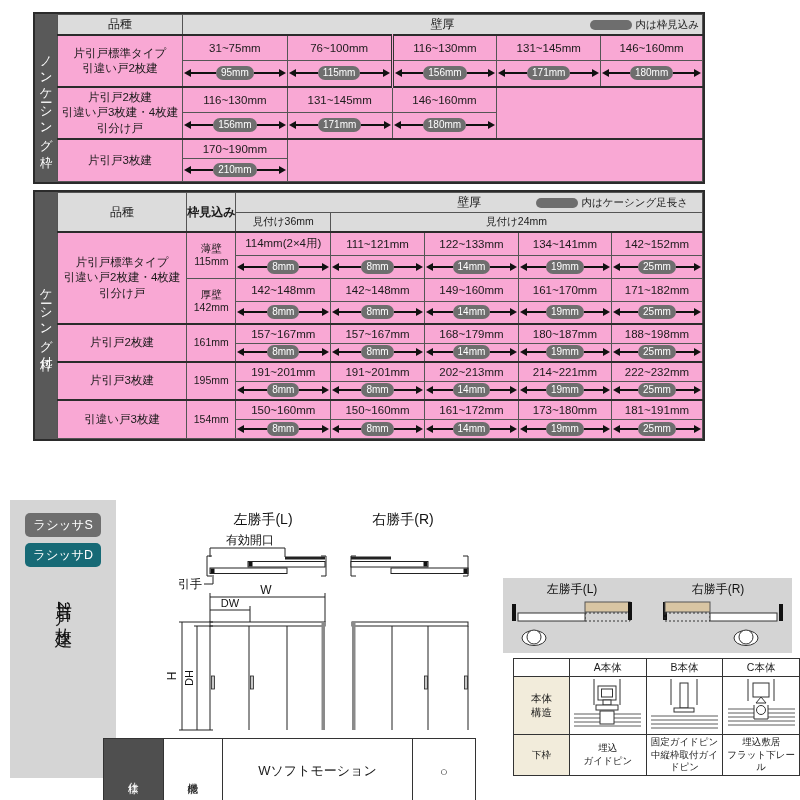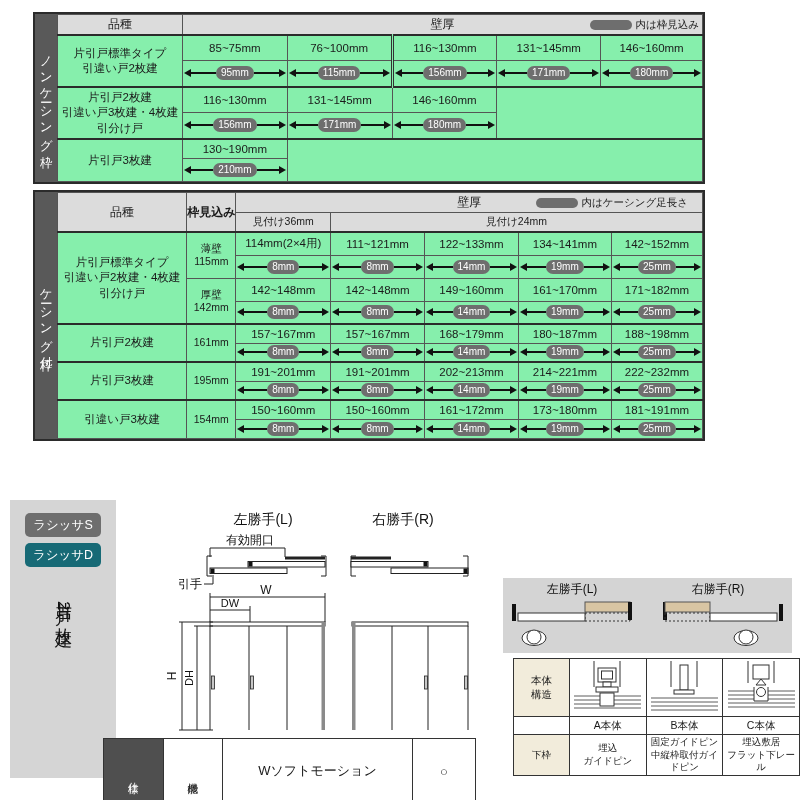--- a/index.html
+++ b/index.html
@@ -5,21 +5,21 @@
   html,body{margin:0;padding:0;background:#fff;}
   .page{position:relative;width:800px;height:800px;background:#ffffff;overflow:hidden;
         font-family:"Liberation Sans","DejaVu Sans",sans-serif;color:#1a1a1a;}
 
   
   .sw{position:absolute;display:flex;border:2px solid #2b2b2b;background:#fff;}
   .sw1{left:33px;top:12px;width:668px;}
   .sw2{left:33px;top:190px;width:668px;}
   .sbar{width:22px;background:#595959;color:#fff;display:flex;align-items:center;justify-content:center;
         writing-mode:vertical-rl;font-size:12.5px;letter-spacing:2px;line-height:1;}
-  table.spec-t{border-collapse:collapse;table-layout:fixed;flex:1;background:#86efac;}
+  table.spec-t{border-collapse:collapse;table-layout:fixed;flex:1;background:#f9a8d4;}
   .spec-t th,.spec-t td{border:1px solid #555;padding:0;font-weight:normal;text-align:center;vertical-align:middle;overflow:hidden;}
   .spec-t .hrow th{background:#dcdcdc;font-size:12px;height:19px;}
   .spec-t .hrow2 th{background:#dcdcdc;font-size:10.5px;height:18px;}
   .spec-t .mikh{font-size:9.5px;white-space:nowrap;font-weight:bold;}
   .wallh{position:relative;}
   .wallh .wt{display:inline-block;}
   .wallh .leg{position:absolute;right:3px;top:50%;transform:translateY(-50%);font-size:10.5px;white-space:nowrap;display:flex;align-items:center;}
   .cs .wallh .leg{right:14px;}
   .lcap{display:inline-block;width:42px;height:10px;background:#6e6e6e;border-radius:5px;margin-right:4px;}
   .plabel{text-align:left;padding:0 2px 0 7px;font-size:11.5px;line-height:1.32;white-space:nowrap;}
@@ -86,21 +86,21 @@
           <col style="width:104px">
           <col style="width:102px">
         </colgroup>
       <tbody id="nc-body">
           <tr class="hrow">
             <th class="pshu">品種</th>
             <th class="wallh" colspan="5"><span class="wt">壁厚</span><span class="leg"><i class="lcap"></i>内は枠見込み</span></th>
           </tr>
           <tr class="rs" style="height:25px">
             <td class="plabel" rowspan="2">片引戸標準タイプ<br>引違い戸2枚建</td>
-            <td class="range">85~75mm</td>
+            <td class="range">31~75mm</td>
             <td class="range">76~100mm</td>
             <td class="range dbl">116~130mm</td>
             <td class="range">131~145mm</td>
             <td class="range">146~160mm</td>
           </tr>
           <tr style="height:27px">
             <td class="acell">
               <div class="arrow">
                 <i class="ah l"></i>
                 <span class="ln"></span>
@@ -177,21 +177,21 @@
                 <i class="ah l"></i>
                 <span class="ln"></span>
                 <span class="cap">180mm</span>
                 <span class="ln"></span>
                 <i class="ah r"></i>
               </div>
             </td>
           </tr>
           <tr class="rs" style="height:19px">
             <td class="plabel" rowspan="2">片引戸3枚建</td>
-            <td class="range">130~190mm</td>
+            <td class="range">170~190mm</td>
             <td class="emptyc" rowspan="2" colspan="4"></td>
           </tr>
           <tr style="height:23px">
             <td class="acell">
               <div class="arrow">
                 <i class="ah l"></i>
                 <span class="ln"></span>
                 <span class="cap">210mm</span>
                 <span class="ln"></span>
                 <i class="ah r"></i>
@@ -602,20 +602,26 @@
 
   <table class="body-t">
     <colgroup>
         <col style="width:47px">
         <col style="width:77px">
         <col style="width:77px">
         <col style="width:76px">
       </colgroup>
     <tbody>
         <tr>
+      <td class="lblc hc"></td>
+      <th class="hc">A本体</th>
+      <th class="hc">B本体</th>
+      <th class="hc">C本体</th>
+    </tr>
+    <tr>
       <td class="lblc">本体
 構造</td>
       <td class="dg">
         <svg width="73" height="53" viewBox="0 0 73 53">
               <g fill="none" stroke="#333" stroke-width="1">
           <path d="M23,2 v26 M49,2 v26"></path>
                 <rect x="27" y="9" width="18" height="14" fill="#fff"></rect>
                 <rect x="30.5" y="12" width="11" height="8" fill="#fff"></rect>
           <rect x="32" y="23" width="8" height="5" fill="#fff"></rect>
                 <rect x="25" y="28" width="22" height="5" fill="#fff"></rect>
@@ -641,26 +647,20 @@
                 <rect x="28" y="6" width="16" height="14" fill="#fff"></rect>
           <path d="M36,20 l-5,6 h10 z" fill="#fff"></path>
           <path d="M3,32 h26 M43,32 h27 M3,36 h26 M43,36 h27 M3,40 h67 M3,44 h67 M3,48 h67" stroke-width="0.8"></path>
           <path d="M29,28 v14 h14 v-14" fill="#fff"></path>
                 <circle cx="36" cy="33" r="4.5" fill="#fff"></circle>
         </g>
             </svg>
       </td>
     </tr>
     <tr>
-      <td class="lblc hc"></td>
-      <th class="hc">A本体</th>
-      <th class="hc">B本体</th>
-      <th class="hc">C本体</th>
-    </tr>
-    <tr>
       <td class="lblc bv">下枠</td>
       <td class="bv">埋込
 ガイドピン</td>
       <td class="bv">固定ガイドピン
 中縦枠取付ガイドピン</td>
       <td class="bv">埋込敷居
 フラット下レール</td>
     </tr>
   </tbody>
     </table>

